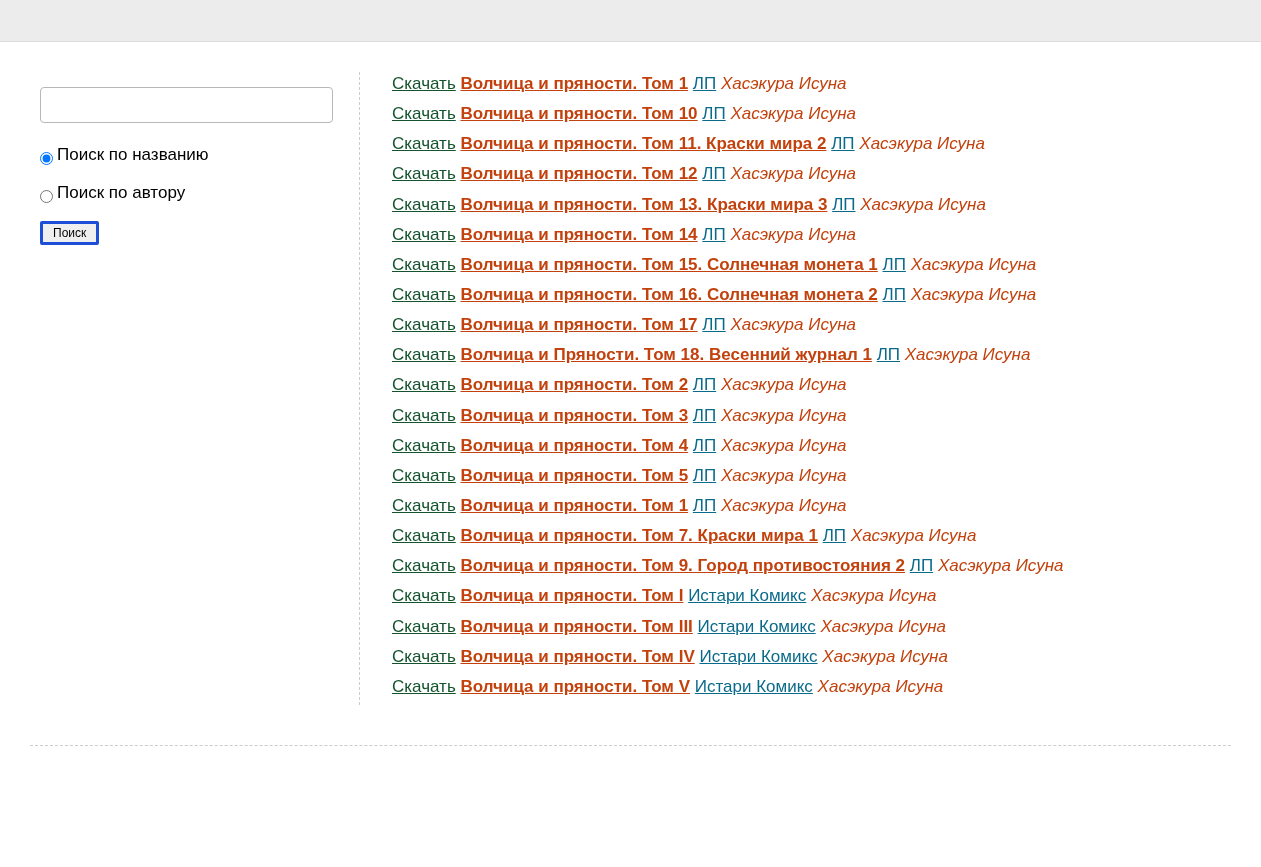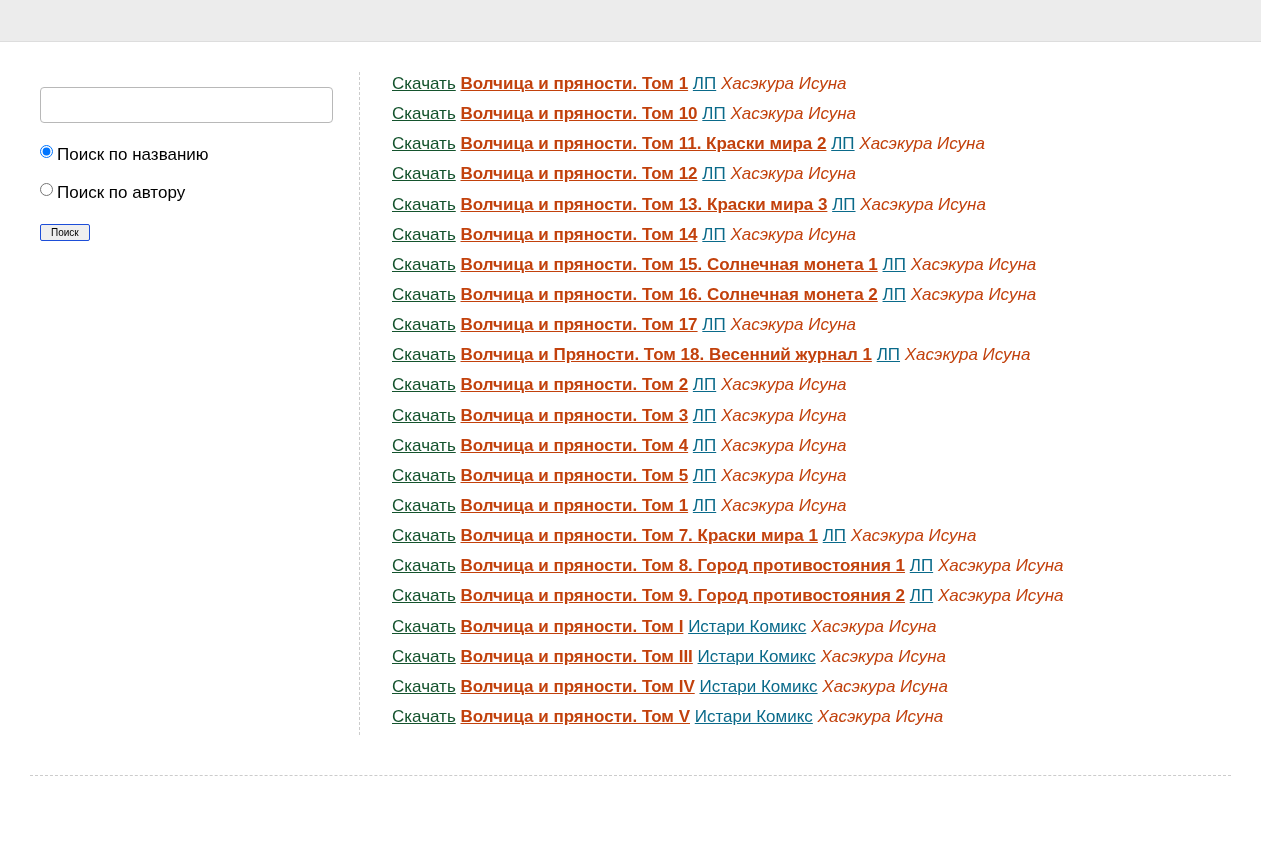--- a/index.html
+++ b/index.html
@@ -32,33 +32,33 @@
       height: 36px;
       border: 1px solid #b8b8b8;
       border-radius: 4px;
       padding: 6px 10px;
       font-size: 15px;
       margin-bottom: 22px;
       background: #fff;
     }
     .radio-row {
       display: flex;
-      align-items: flex-start;
+      align-items: flex-end;
       margin-bottom: 18px;
       font-size: 17px;
     }
     .radio-row input[type="radio"] {
       margin-right: 4px;
       width: 13px;
       height: 13px;
     }
     .search-btn {
-      font-size: 10px;
+      font-size: 12px;
       padding: 2px 10px;
-      border: 1px solid #1d4ed8;
+      border: 3px solid #1d4ed8;
       background: #efefef;
       border-radius: 2px;
       cursor: pointer;
       font-family: Arial, sans-serif;
     }
     .content {
       flex: 1;
       padding-left: 12px;
     }
     .book-row {
@@ -116,21 +116,20 @@
       <div class="book-row"><a href="#" class="download-link">Скачать</a> <a href="#" class="title-link"><span>Волчица и пряности. Том 15. Солнечная монета 1</span></a> <a href="#" class="series">ЛП</a> <span class="author">Хасэкура Исуна</span></div>
       <div class="book-row"><a href="#" class="download-link">Скачать</a> <a href="#" class="title-link"><span>Волчица и пряности. Том 16. Солнечная монета 2</span></a> <a href="#" class="series">ЛП</a> <span class="author">Хасэкура Исуна</span></div>
       <div class="book-row"><a href="#" class="download-link">Скачать</a> <a href="#" class="title-link"><span>Волчица и пряности. Том 17</span></a> <a href="#" class="series">ЛП</a> <span class="author">Хасэкура Исуна</span></div>
       <div class="book-row"><a href="#" class="download-link">Скачать</a> <a href="#" class="title-link"><span>Волчица и Пряности. Том 18. Весенний журнал 1</span></a> <a href="#" class="series">ЛП</a> <span class="author">Хасэкура Исуна</span></div>
       <div class="book-row"><a href="#" class="download-link">Скачать</a> <a href="#" class="title-link"><span>Волчица и пряности. Том 2</span></a> <a href="#" class="series">ЛП</a> <span class="author">Хасэкура Исуна</span></div>
       <div class="book-row"><a href="#" class="download-link">Скачать</a> <a href="#" class="title-link"><span>Волчица и пряности. Том 3</span></a> <a href="#" class="series">ЛП</a> <span class="author">Хасэкура Исуна</span></div>
       <div class="book-row"><a href="#" class="download-link">Скачать</a> <a href="#" class="title-link"><span>Волчица и пряности. Том 4</span></a> <a href="#" class="series">ЛП</a> <span class="author">Хасэкура Исуна</span></div>
       <div class="book-row"><a href="#" class="download-link">Скачать</a> <a href="#" class="title-link"><span>Волчица и пряности. Том 5</span></a> <a href="#" class="series">ЛП</a> <span class="author">Хасэкура Исуна</span></div>
       <div class="book-row"><a href="#" class="download-link">Скачать</a> <a href="#" class="title-link"><span>Волчица и пряности. Том 1</span></a> <a href="#" class="series">ЛП</a> <span class="author">Хасэкура Исуна</span></div>
       <div class="book-row"><a href="#" class="download-link">Скачать</a> <a href="#" class="title-link"><span>Волчица и пряности. Том 7. Краски мира 1</span></a> <a href="#" class="series">ЛП</a> <span class="author">Хасэкура Исуна</span></div>
-      <div class="book-row"><a href="#" class="download-link">Скачать</a> <a href="#" class="title-link"><span>Волчица и пряности. Том 8. Город противостояния 1</span></a> <a href="#" class="series">ЛП</a> <span class="author">Хасэкура Исуна</span></div>
       <div class="book-row"><a href="#" class="download-link">Скачать</a> <a href="#" class="title-link"><span>Волчица и пряности. Том 9. Город противостояния 2</span></a> <a href="#" class="series">ЛП</a> <span class="author">Хасэкура Исуна</span></div>
       <div class="book-row"><a href="#" class="download-link">Скачать</a> <a href="#" class="title-link"><span>Волчица и пряности. Том I</span></a> <a href="#" class="series">Истари Комикс</a> <span class="author">Хасэкура Исуна</span></div>
       <div class="book-row"><a href="#" class="download-link">Скачать</a> <a href="#" class="title-link"><span>Волчица и пряности. Том III</span></a> <a href="#" class="series">Истари Комикс</a> <span class="author">Хасэкура Исуна</span></div>
       <div class="book-row"><a href="#" class="download-link">Скачать</a> <a href="#" class="title-link"><span>Волчица и пряности. Том IV</span></a> <a href="#" class="series">Истари Комикс</a> <span class="author">Хасэкура Исуна</span></div>
       <div class="book-row"><a href="#" class="download-link">Скачать</a> <a href="#" class="title-link"><span>Волчица и пряности. Том V</span></a> <a href="#" class="series">Истари Комикс</a> <span class="author">Хасэкура Исуна</span></div>
     </div>
 </div>
 
 <div class="bottom-dash"></div>
 

